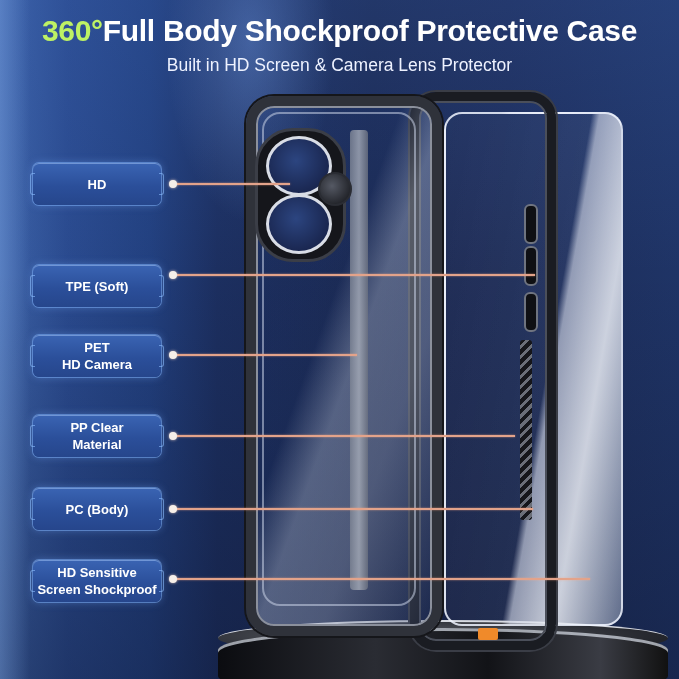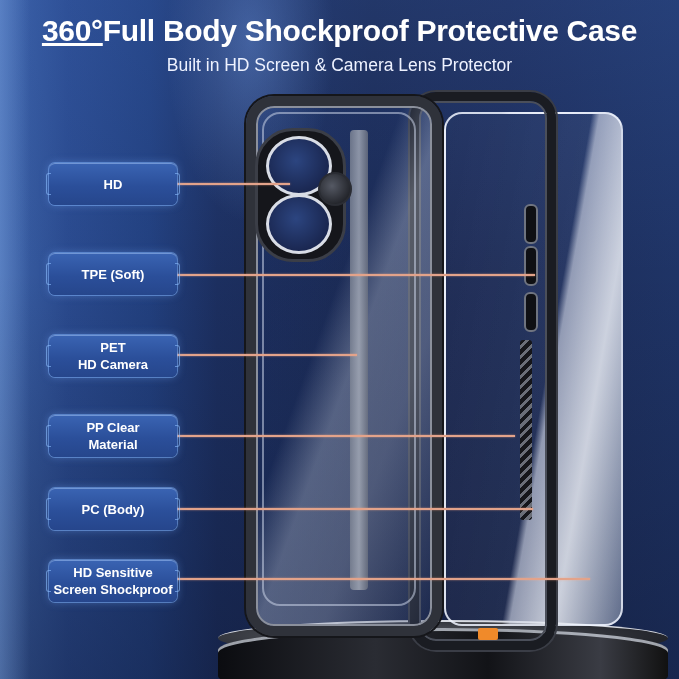--- a/index.html
+++ b/index.html
@@ -10,31 +10,31 @@
       radial-gradient(ellipse 120px 260px at 250px 40px, rgba(120,160,230,0.45), transparent 70%),
       linear-gradient(90deg, #3d63a8 0%, #2a4a8e 10%, #22407f 22%, #1c2f60 32%, #1a2850 55%, #1c2b57 75%, #1f3466 100%);
   }
   .bg::after { content:""; position:absolute; left:0; right:0; top:0; bottom:0;
     background:linear-gradient(180deg, rgba(60,100,180,0.25) 0%, rgba(0,0,0,0) 40%, rgba(10,15,35,0.35) 100%); }
   .left-glow { position:absolute; left:0; top:0; width:30px; height:679px;
     background:linear-gradient(90deg, rgba(140,180,240,0.35), transparent); }
 
   .title { position:absolute; left:0; top:14px; width:679px; text-align:center;
     font-weight:bold; font-size:30px; color:#fff; letter-spacing:-0.3px; white-space:nowrap; }
-  .title .accent { color:#ffffff;text-decoration:underline; }
+  .title .accent { color:#bef264; }
   .subtitle { position:absolute; left:0; top:55px; width:679px; text-align:center;
     font-size:17.5px; color:#eef2ff; }
 
   
   .label { position:absolute; left:33px; width:128px; height:42px;
     border-radius:6px;
     background:linear-gradient(180deg, #3a64b3 0%, #2b4f9a 55%, #26468c 100%);
     box-shadow: 0 0 0 1px rgba(120,170,240,0.55), 0 0 8px rgba(110,160,240,0.45), inset 0 1px 0 rgba(180,210,255,0.45);
     display:flex; flex-direction:column; align-items:center; justify-content:center;
-    color:#fff; font-weight:bold; font-size:13px; line-height:17px; text-align:center;margin-left:16px; }
+    color:#fff; font-weight:bold; font-size:13px; line-height:17px; text-align:center; }
   .label::before, .label::after { content:""; position:absolute; top:10px; width:4px; height:20px;
     border:1px solid rgba(140,190,255,0.6); }
   .label::before { left:-3px; border-right:none; border-radius:3px 0 0 3px; }
   .label::after { right:-3px; border-left:none; border-radius:0 3px 3px 0; }
 
   .line { position:absolute; height:2px; background:#e3a38a;
     box-shadow:0 0 2px rgba(255,170,130,0.7); }
   .dot { position:absolute; width:8px; height:8px; border-radius:50%; background:#f6efe9;
     box-shadow:0 0 3px rgba(255,220,200,0.8); }
 
@@ -110,21 +110,21 @@
 <div class="dot" style="left:169px; top:180px"></div>
 <div class="dot" style="left:169px; top:271px"></div>
 <div class="dot" style="left:169px; top:351px"></div>
 <div class="dot" style="left:169px; top:432px"></div>
 <div class="dot" style="left:169px; top:505px"></div>
 <div class="dot" style="left:169px; top:575px"></div>
 
 <div class="label" style="top:163px">
   <span>HD</span>
 </div>
-<div class="label" style="top:253px">
+<div class="label" style="top:265px">
   <span>TPE (Soft)</span>
 </div>
 <div class="label" style="top:335px">
   <span>PET</span>
   <span>HD Camera</span>
 </div>
 <div class="label" style="top:415px">
   <span>PP Clear</span>
   <span>Material</span>
 </div>

